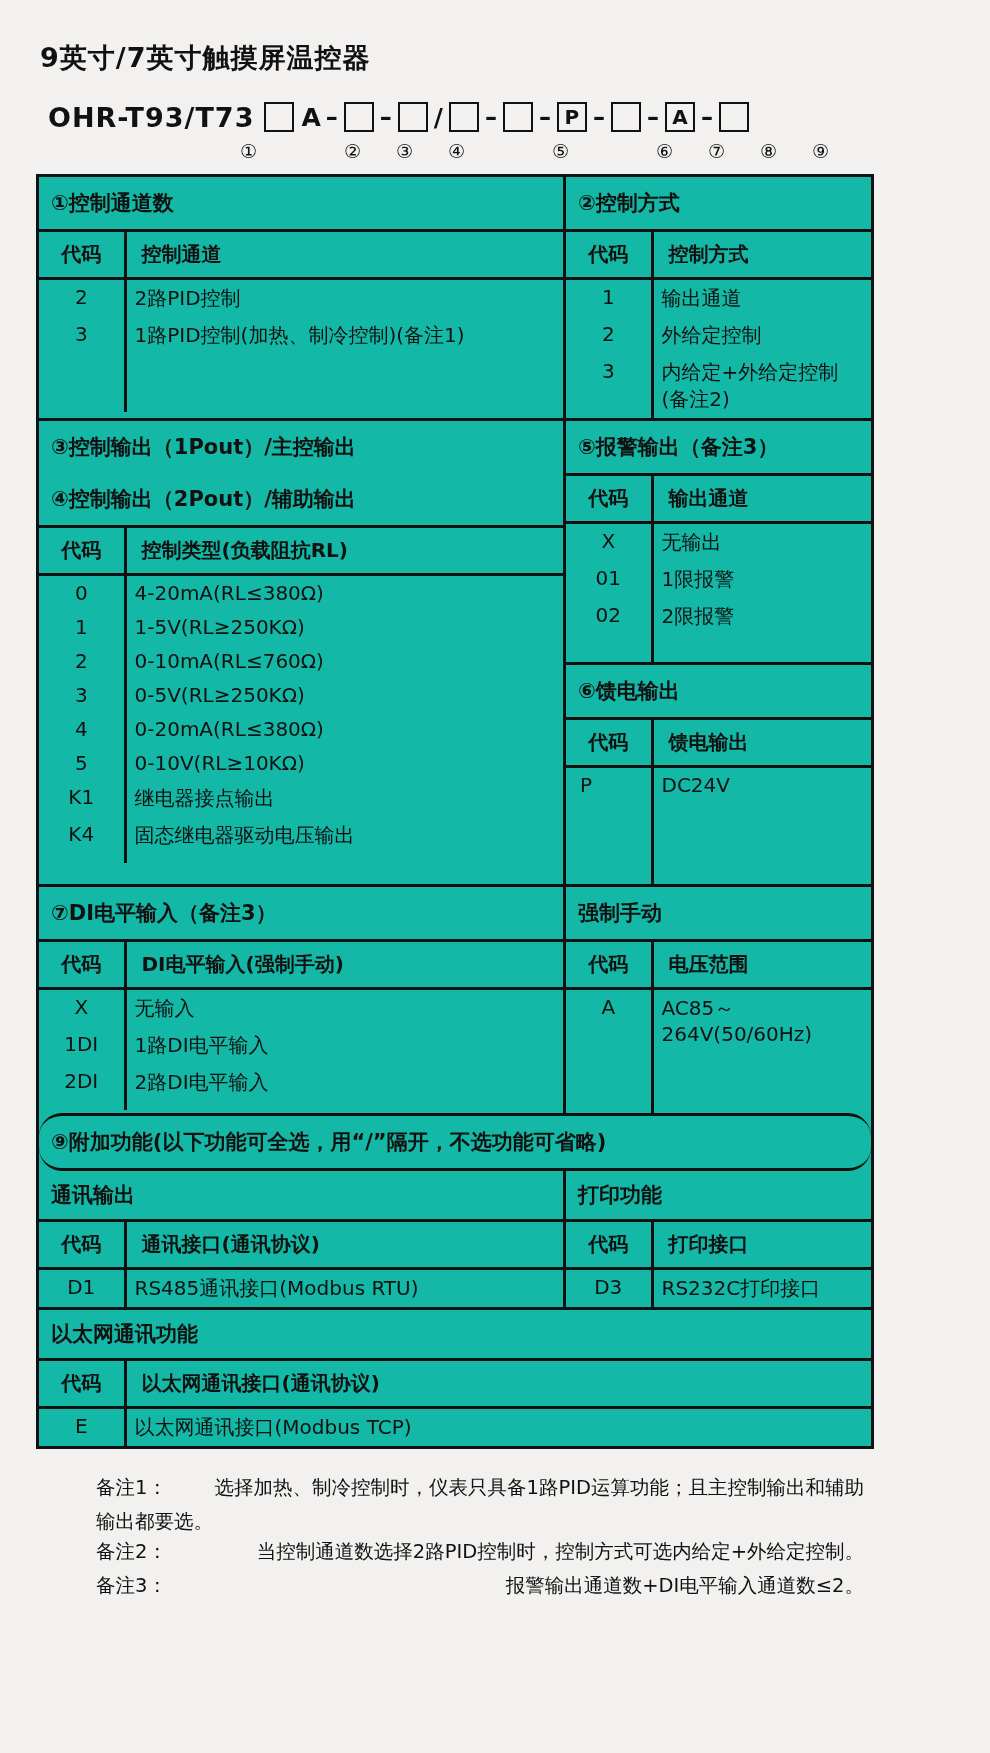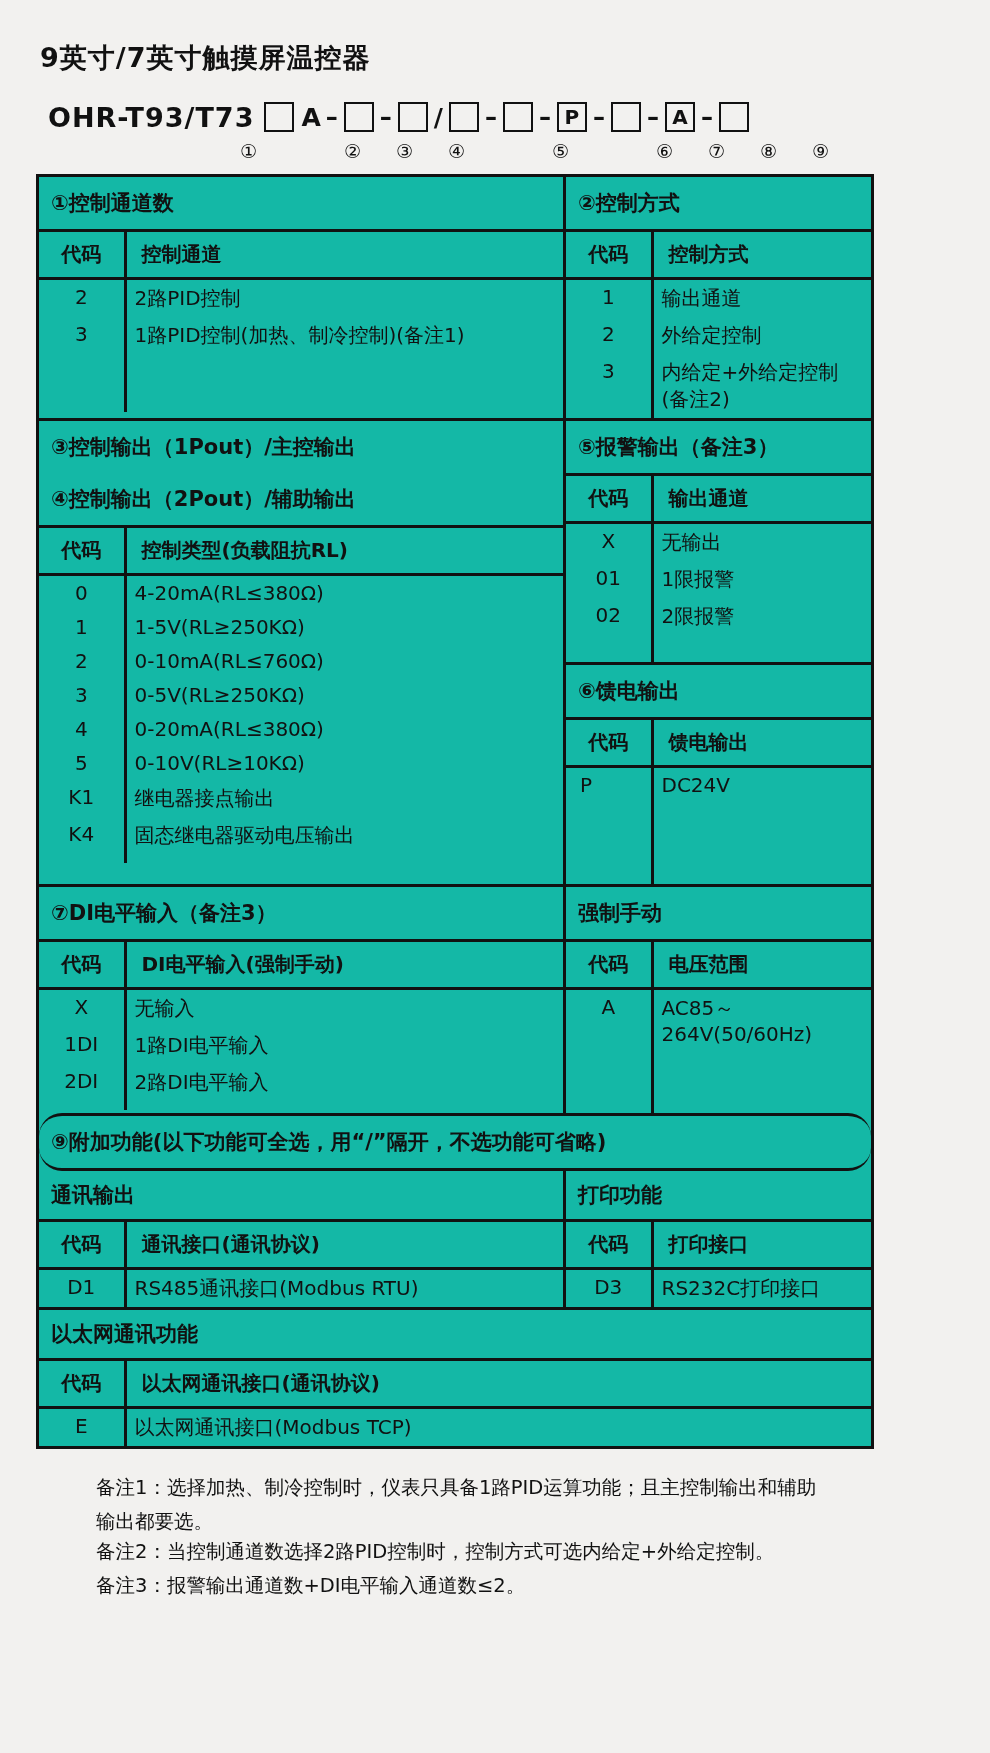--- a/index.html
+++ b/index.html
@@ -113,21 +113,21 @@
     border-bottom:3px solid #111;
   }
   
   .notes{
     margin:24px 10px 0 60px;
     font-size:19.5px;
     line-height:1.55;
   }
   .note{display:flex;margin-bottom:4px;}
   .note .lbl{white-space:nowrap;}
-  .note .txt{flex:1;}
+  .note .txt{flex:1;text-align:right;}
 </style>
 </head>
 <body>
 
 <div class="page">
 
   <div class="title">9英寸/7英寸触摸屏温控器</div>
 
   <div class="modelline">
     <span class="modeltext">OHR-T93/T73</span>

